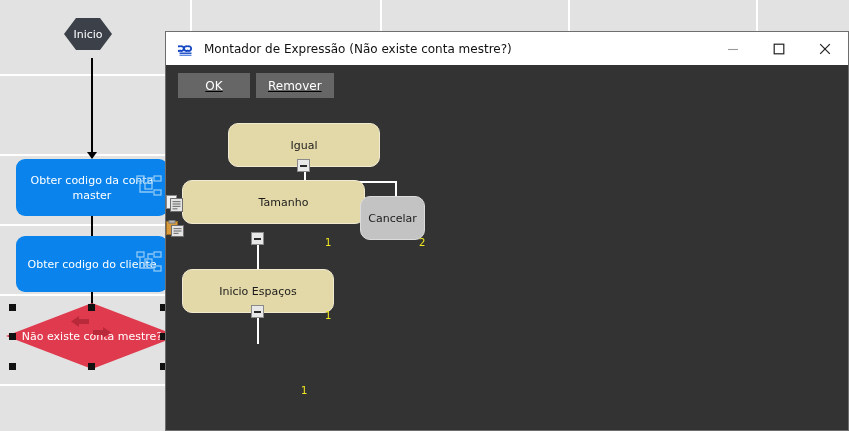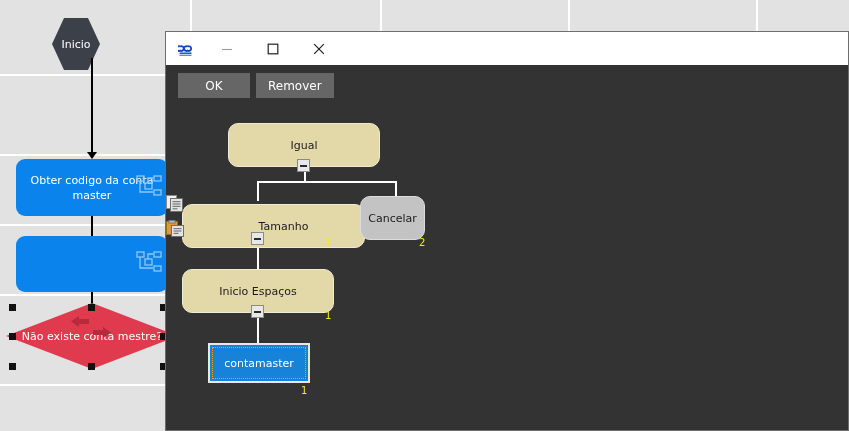--- a/index.html
+++ b/index.html
@@ -93,20 +93,21 @@
   }
   .win-btn.min svg line { stroke: #9a9a9a; }
 
   #toolbar {
     height: 41px;
     background: #333333;
     display: flex; align-items: center;
     padding-left: 12px;
     gap: 6px;
     flex: 0 0 auto;
+    text-decoration: underline;
   }
   .tb-btn {
     height: 25px;
     min-width: 72px;
     background: #666666;
     color: #ffffff;
     border: none;
     font-size: 12px;
     font-family: "DejaVu Sans", "Liberation Sans", sans-serif;
     padding: 0 12px;
@@ -179,21 +180,21 @@
   <div class="gridline-v" style="left:380px;"></div>
   <div class="gridline-v" style="left:568px;"></div>
   <div class="gridline-v" style="left:756px;"></div>
 
   <div class="gridline-h" style="top:74px;"></div>
   <div class="gridline-h" style="top:154px;"></div>
   <div class="gridline-h" style="top:224px;"></div>
   <div class="gridline-h" style="top:294px;"></div>
   <div class="gridline-h" style="top:384px;"></div>
 
-  <div class="fc-hex" style="left:52px; top:18px; width:48px; height:52px;">
+  <div class="fc-hex" style="left:64px; top:18px; width:48px; height:32px;">
     <span>Inicio</span>
   </div>
 
   <div class="fc-conn" style="left:91px; top:58px; height:100px;"></div>
   <div class="fc-arrow" style="left:87px; top:152px;"></div>
 
   <div class="fc-box" style="left:16px; top:159px; width:152px; height:57px;">
     <span>Obter codigo da conta master</span>
     <span class="fc-box-icon">
       <svg width="26" height="22" viewBox="0 0 26 22">
@@ -203,20 +204,21 @@
         <rect x="18" y="15" width="7" height="5" fill="none" stroke="#8ec8f7" stroke-width="1.3"></rect>
         <path d="M4 6 L4 17 L17 17" fill="none" stroke="#8ec8f7" stroke-width="1.3"></path>
         <path d="M12 8 L12 3 L17 3" fill="none" stroke="#8ec8f7" stroke-width="1.3"></path>
       </svg>
     </span>
   </div>
 
   <div class="fc-conn" style="left:91px; top:216px; height:22px;"></div>
 
   <div class="fc-box" style="left:16px; top:236px; width:152px; height:56px;">
+    <span>Obter codigo do cliente</span>
     <span class="fc-box-icon">
       <svg width="26" height="22" viewBox="0 0 26 22">
         <rect x="1" y="1" width="7" height="5" fill="none" stroke="#8ec8f7" stroke-width="1.3"></rect>
         <rect x="9" y="8" width="7" height="6" fill="none" stroke="#8ec8f7" stroke-width="1.3"></rect>
         <rect x="18" y="1" width="7" height="5" fill="none" stroke="#8ec8f7" stroke-width="1.3"></rect>
         <rect x="18" y="15" width="7" height="5" fill="none" stroke="#8ec8f7" stroke-width="1.3"></rect>
         <path d="M4 6 L4 17 L17 17" fill="none" stroke="#8ec8f7" stroke-width="1.3"></path>
         <path d="M12 8 L12 3 L17 3" fill="none" stroke="#8ec8f7" stroke-width="1.3"></path>
       </svg>
     </span>
@@ -248,20 +250,21 @@
 
   <div id="titlebar">
     <span id="app-icon">
       <svg width="16" height="16" viewBox="0 0 16 16">
         <path d="M2.2 5.5 a2.4 2.4 0 1 1 0 4.2 a2.4 2.4 0 1 1 0 -4.2
                  M9.6 5.5 a2.4 2.4 0 1 1 0 4.2 a2.4 2.4 0 1 1 0 -4.2" fill="none" stroke="#1447c4" stroke-width="1.9"></path>
         <rect x="1.5" y="11.5" width="12" height="1.4" fill="#1447c4"></rect>
         <rect x="1.5" y="13.6" width="12" height="1.4" fill="#5d8ae0"></rect>
       </svg>
     </span>
+    <span id="title-text">Montador de Expressão (Não existe conta mestre?)</span>
 
     <span class="win-btn min">
       <svg width="12" height="12" viewBox="0 0 12 12">
           <line x1="1" y1="6.5" x2="11" y2="6.5" stroke="#9a9a9a" stroke-width="1.1"></line>
         </svg>
     </span>
     <span class="win-btn">
       <svg width="12" height="12" viewBox="0 0 12 12">
           <rect x="1.2" y="1.2" width="9.6" height="9.6" fill="none" stroke="#222" stroke-width="1.2"></rect>
         </svg>
@@ -313,39 +316,36 @@
 
     <div class="tline v" style="left:91px;  top:205px; height:33px;"></div>
 
     <div class="tnode tan" style="left:62px; top:17px; width:152px; height:44px;">
       <span>Igual</span>
     </div>
     <div class="collapse-box" style="left:131px; top:53px;">
         <i></i>
       </div>
 
-    <div class="tnode tan" style="left:16px; top:98px; width:183px; height:44px;padding-left:20px;">
+    <div class="tnode tan" style="left:16px; top:74px; width:183px; height:44px;padding-left:20px;">
       <span>Tamanho</span>
     </div>
     <div class="collapse-box" style="left:85px; top:126px;">
         <i></i>
       </div>
     <span class="tnum" style="left:159px; top:131px;">1</span>
 
     <div class="tnode gray" style="left:194px; top:90px; width:65px; height:44px;">
       <span>Cancelar</span>
     </div>
     <span class="tnum" style="left:253px; top:131px;">2</span>
 
     <div class="tnode tan" style="left:16px; top:163px; width:152px; height:44px;">
       <span>Inicio Espaços</span>
     </div>
     <div class="collapse-box" style="left:85px; top:199px;">
         <i></i>
       </div>
     <span class="tnum" style="left:159px; top:204px;">1</span>
 
-    <div class="tnode blue" style="left:42px; top:237px; width:102px; height:40px;">
-      <span>contamaster</span>
-    </div>
     <span class="tnum" style="left:135px; top:279px;">1</span>
   </div>
 </div>
 
 </body></html>

